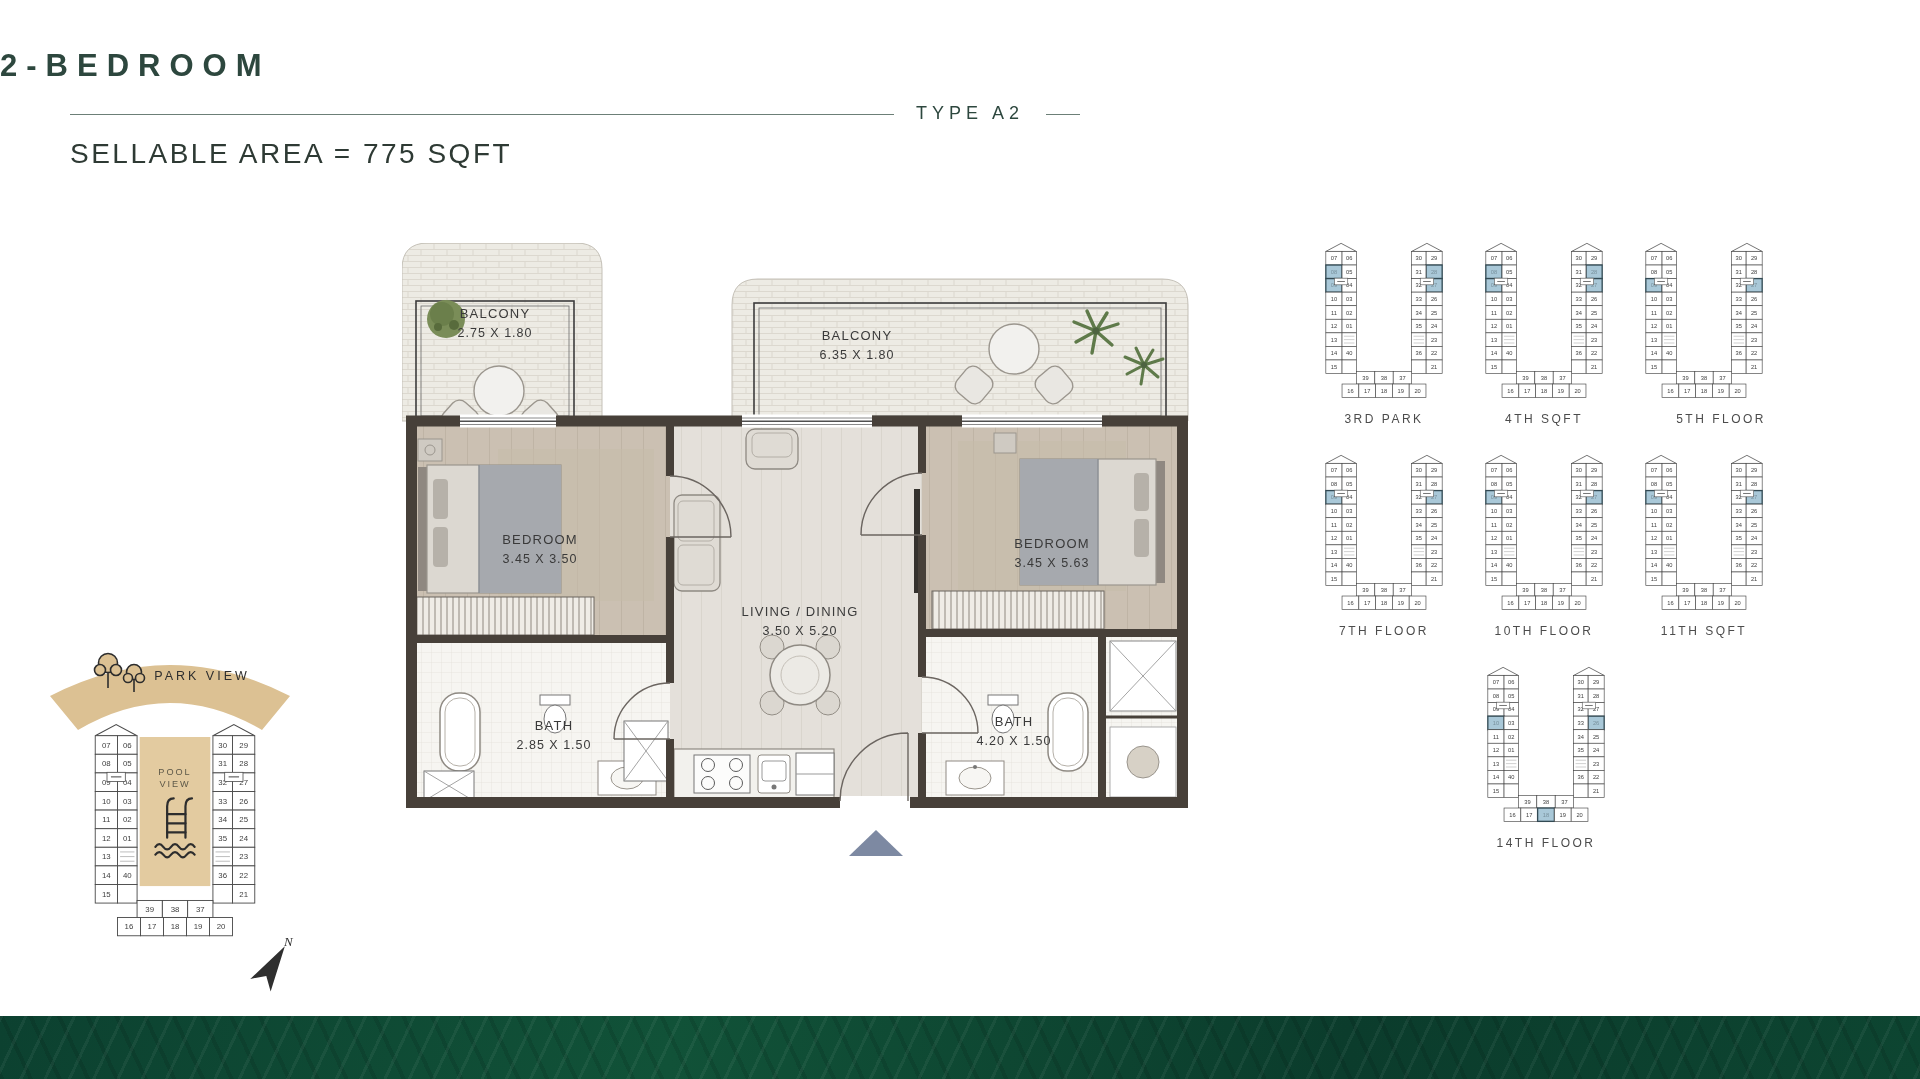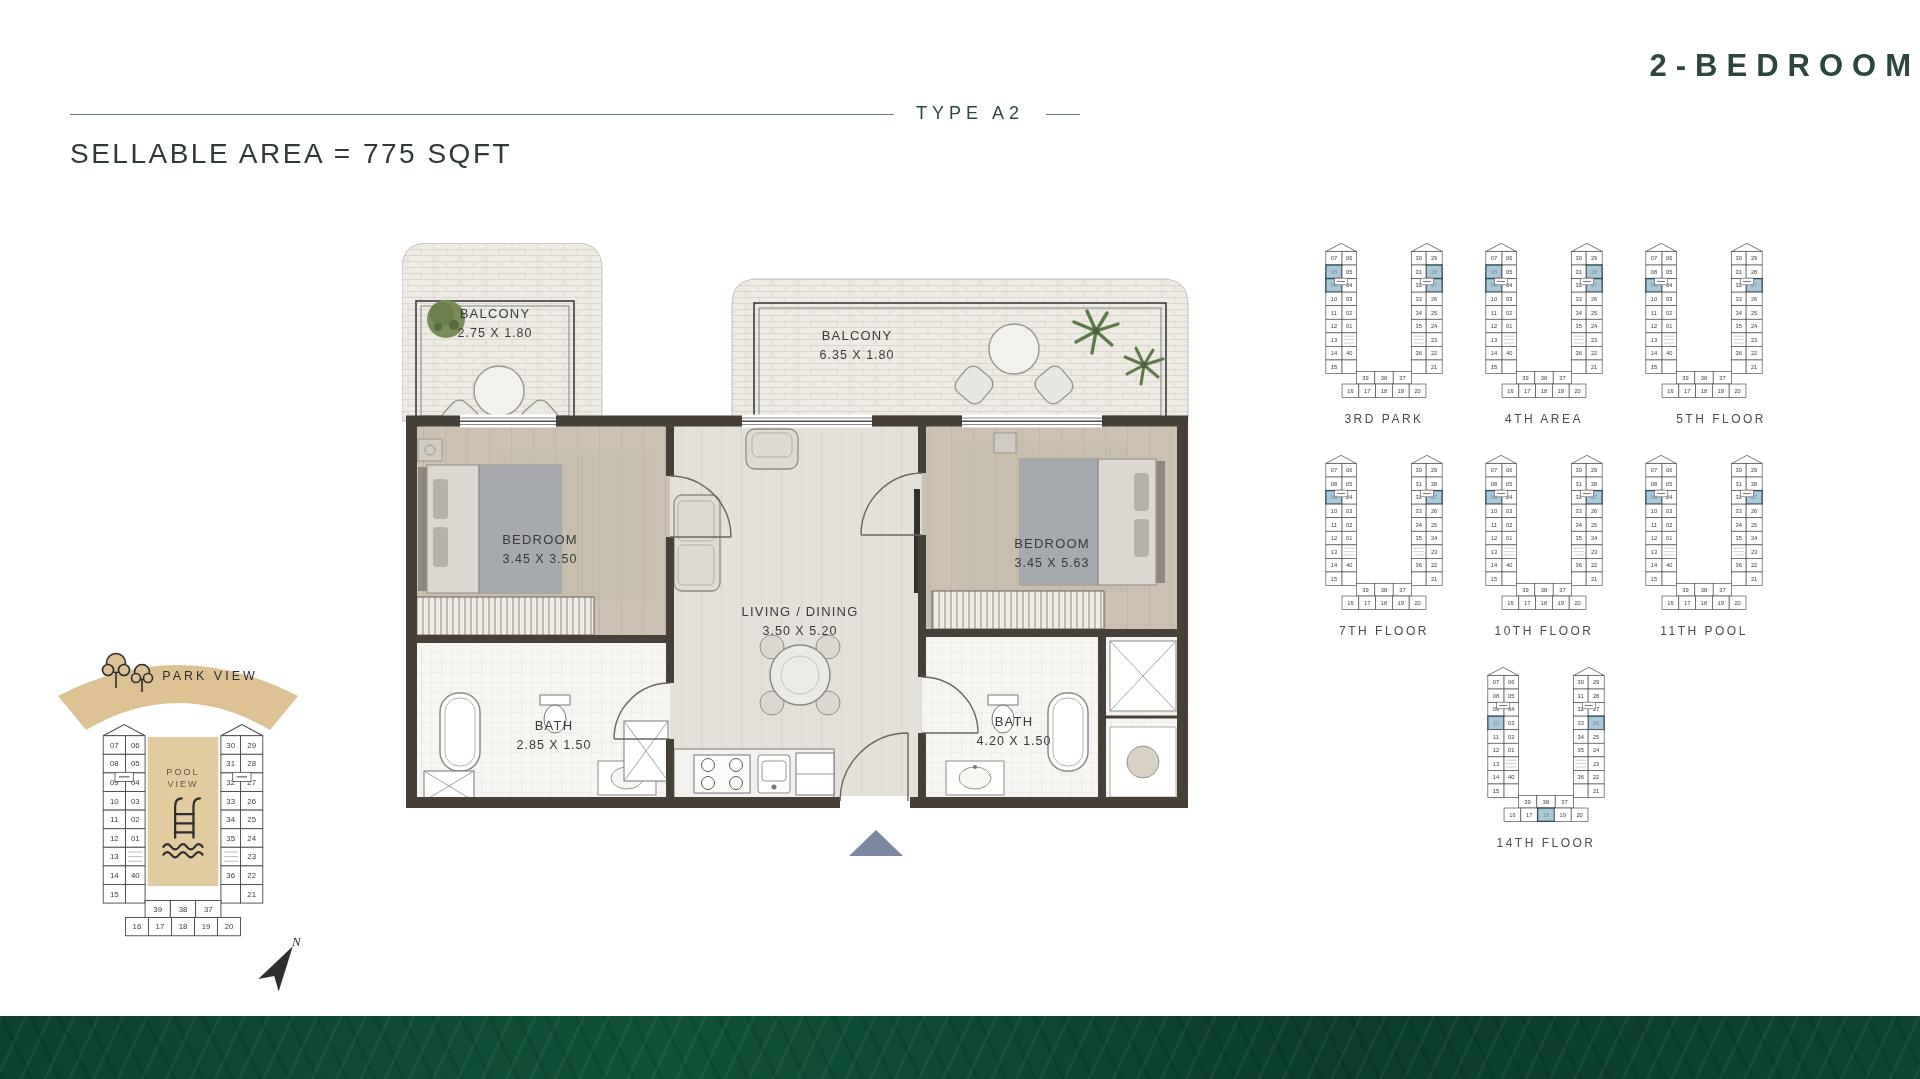--- a/index.html
+++ b/index.html
@@ -1,34 +1,34 @@
 <!DOCTYPE html>
 <html><head>
 <meta charset="utf-8">
 <style>
   html,body{margin:0;padding:0;background:#ffffff;}
   .page{position:relative;width:1920px;height:1079px;background:#ffffff;overflow:hidden;
         font-family:"Liberation Sans",sans-serif;}
   
-  .page-title{position:absolute;top:48px;left:0;width:100%;text-align:right;
+  .page-title{position:absolute;top:48px;left:0;width:100%;text-align:left;
     font-size:31px;letter-spacing:9px;color:#2d473e;font-weight:700;}
   .subtitle{position:absolute;top:103px;left:898px;width:144px;text-align:center;
     font-size:18px;letter-spacing:5px;color:#2d473e;}
   .rule{position:absolute;top:114px;height:1px;background:#6c7f77;}
   .rule-left{left:70px;width:824px;}
   .rule-right{left:1046px;width:34px;}
   .sellable{position:absolute;top:138px;left:70px;font-size:28px;letter-spacing:2.5px;color:#2e3a34;}
   
   .plan{position:absolute;left:402px;top:243px;width:790px;height:626px;}
   .plan svg{position:absolute;left:0;top:0;}
   .rlabel{position:absolute;transform:translateX(-50%);text-align:center;color:#3a3a3a;
     font-size:13px;letter-spacing:1.2px;line-height:1.45;white-space:nowrap;}
   .rlabel .dims{font-size:12.5px;letter-spacing:1px;}
   
-  .keyplan{position:absolute;left:52px;top:630px;width:320px;height:390px;}
+  .keyplan{position:absolute;left:44px;top:630px;width:320px;height:390px;}
   .kp-arc{position:absolute;left:0;top:0;}
   .kp-bld{position:absolute;left:46px;top:90px;}
   .kp-north{position:absolute;left:200px;top:296px;}
   
   #floors .floor{position:absolute;width:124px;text-align:center;}
   #floors .flabel{margin-top:8px;font-size:12px;letter-spacing:2.5px;color:#4c4c4c;white-space:nowrap;}
   
   .band{position:absolute;left:0;top:1016px;width:1920px;height:63px;
     background:linear-gradient(100deg,#0c4130,#115238 35%,#0b3c2c 70%,#0d4531);overflow:hidden;}
   .band::before{content:"";position:absolute;inset:0;
@@ -567,21 +567,21 @@
           <rect x="21" y="151" width="17.6" height="14" fill="#ffffff" stroke="#4a4a4a" stroke-width="0.7"></rect>
           <text x="29.8" y="160.2" font-size="6" text-anchor="middle" font-family="Liberation Sans, sans-serif" fill="#3d3d3d">16</text>
           <rect x="38.6" y="151" width="17.6" height="14" fill="#ffffff" stroke="#4a4a4a" stroke-width="0.7"></rect>
           <text x="47.400000000000006" y="160.2" font-size="6" text-anchor="middle" font-family="Liberation Sans, sans-serif" fill="#3d3d3d">17</text>
           <rect x="56.2" y="151" width="17.6" height="14" fill="#ffffff" stroke="#4a4a4a" stroke-width="0.7"></rect>
           <text x="65" y="160.2" font-size="6" text-anchor="middle" font-family="Liberation Sans, sans-serif" fill="#3d3d3d">18</text>
           <rect x="73.80000000000001" y="151" width="17.6" height="14" fill="#ffffff" stroke="#4a4a4a" stroke-width="0.7"></rect>
           <text x="82.60000000000001" y="160.2" font-size="6" text-anchor="middle" font-family="Liberation Sans, sans-serif" fill="#3d3d3d">19</text>
           <rect x="91.4" y="151" width="17.6" height="14" fill="#ffffff" stroke="#4a4a4a" stroke-width="0.7"></rect>
           <text x="100.2" y="160.2" font-size="6" text-anchor="middle" font-family="Liberation Sans, sans-serif" fill="#3d3d3d">20</text>
-        </svg><div class="flabel">4TH AREA</div></div>
+        </svg><div class="flabel">4TH SQFT</div></div>
       <div class="floor" style="left: 1642px; top: 240px; text-align: right;"><svg viewBox="0 0 130 168" width="124" xmlns="http://www.w3.org/2000/svg">
           <path d="M4,12 L20,3.5 L36,12 Z M94,12 L110,3.5 L126,12 Z" fill="#ffffff" stroke="#4a4a4a" stroke-width="0.8"></path>
           <rect x="4" y="12" width="17" height="14.222222222222221" fill="#ffffff" stroke="#4a4a4a" stroke-width="0.7"></rect>
           <text x="12.5" y="21.31111111111111" font-size="6" text-anchor="middle" font-family="Liberation Sans, sans-serif" fill="#3d3d3d">07</text>
           <rect x="109" y="12" width="17" height="14.222222222222221" fill="#ffffff" stroke="#4a4a4a" stroke-width="0.7"></rect>
           <text x="117.5" y="21.31111111111111" font-size="6" text-anchor="middle" font-family="Liberation Sans, sans-serif" fill="#3d3d3d">29</text>
           <rect x="21" y="12" width="15" height="14.222222222222221" fill="#ffffff" stroke="#4a4a4a" stroke-width="0.7"></rect>
           <text x="28.5" y="21.31111111111111" font-size="6" text-anchor="middle" font-family="Liberation Sans, sans-serif" fill="#3d3d3d">06</text>
           <rect x="94" y="12" width="15" height="14.222222222222221" fill="#ffffff" stroke="#4a4a4a" stroke-width="0.7"></rect>
           <text x="101.5" y="21.31111111111111" font-size="6" text-anchor="middle" font-family="Liberation Sans, sans-serif" fill="#3d3d3d">30</text>
@@ -955,21 +955,21 @@
           <rect x="21" y="151" width="17.6" height="14" fill="#ffffff" stroke="#4a4a4a" stroke-width="0.7"></rect>
           <text x="29.8" y="160.2" font-size="6" text-anchor="middle" font-family="Liberation Sans, sans-serif" fill="#3d3d3d">16</text>
           <rect x="38.6" y="151" width="17.6" height="14" fill="#ffffff" stroke="#4a4a4a" stroke-width="0.7"></rect>
           <text x="47.400000000000006" y="160.2" font-size="6" text-anchor="middle" font-family="Liberation Sans, sans-serif" fill="#3d3d3d">17</text>
           <rect x="56.2" y="151" width="17.6" height="14" fill="#ffffff" stroke="#4a4a4a" stroke-width="0.7"></rect>
           <text x="65" y="160.2" font-size="6" text-anchor="middle" font-family="Liberation Sans, sans-serif" fill="#3d3d3d">18</text>
           <rect x="73.80000000000001" y="151" width="17.6" height="14" fill="#ffffff" stroke="#4a4a4a" stroke-width="0.7"></rect>
           <text x="82.60000000000001" y="160.2" font-size="6" text-anchor="middle" font-family="Liberation Sans, sans-serif" fill="#3d3d3d">19</text>
           <rect x="91.4" y="151" width="17.6" height="14" fill="#ffffff" stroke="#4a4a4a" stroke-width="0.7"></rect>
           <text x="100.2" y="160.2" font-size="6" text-anchor="middle" font-family="Liberation Sans, sans-serif" fill="#3d3d3d">20</text>
-        </svg><div class="flabel">11TH POOL</div></div>
+        </svg><div class="flabel">11TH SQFT</div></div>
       <div class="floor" style="left: 1484px; top: 664px;"><svg viewBox="0 0 130 168" width="124" xmlns="http://www.w3.org/2000/svg">
           <path d="M4,12 L20,3.5 L36,12 Z M94,12 L110,3.5 L126,12 Z" fill="#ffffff" stroke="#4a4a4a" stroke-width="0.8"></path>
           <rect x="4" y="12" width="17" height="14.222222222222221" fill="#ffffff" stroke="#4a4a4a" stroke-width="0.7"></rect>
           <text x="12.5" y="21.31111111111111" font-size="6" text-anchor="middle" font-family="Liberation Sans, sans-serif" fill="#3d3d3d">07</text>
           <rect x="109" y="12" width="17" height="14.222222222222221" fill="#ffffff" stroke="#4a4a4a" stroke-width="0.7"></rect>
           <text x="117.5" y="21.31111111111111" font-size="6" text-anchor="middle" font-family="Liberation Sans, sans-serif" fill="#3d3d3d">29</text>
           <rect x="21" y="12" width="15" height="14.222222222222221" fill="#ffffff" stroke="#4a4a4a" stroke-width="0.7"></rect>
           <text x="28.5" y="21.31111111111111" font-size="6" text-anchor="middle" font-family="Liberation Sans, sans-serif" fill="#3d3d3d">06</text>
           <rect x="94" y="12" width="15" height="14.222222222222221" fill="#ffffff" stroke="#4a4a4a" stroke-width="0.7"></rect>
           <text x="101.5" y="21.31111111111111" font-size="6" text-anchor="middle" font-family="Liberation Sans, sans-serif" fill="#3d3d3d">30</text>

